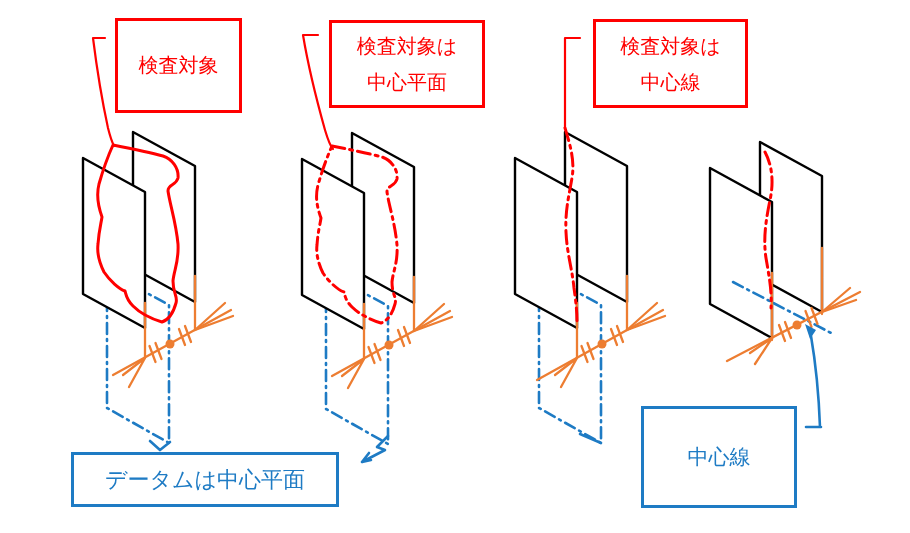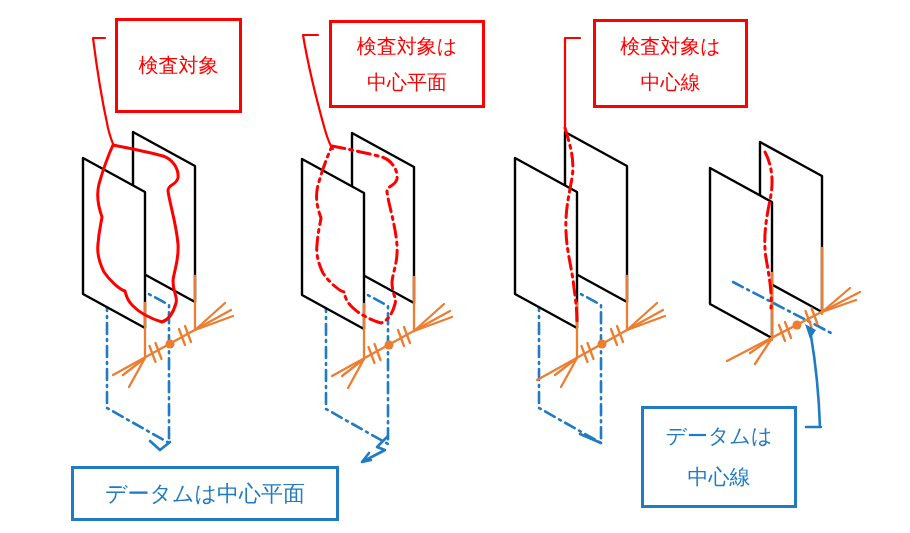--- a/index.html
+++ b/index.html
@@ -23,21 +23,21 @@
   .fill-blue{fill:var(--c-blue);stroke:none;}
   
   .callout{position:absolute;box-sizing:border-box;background:#fff;text-align:center;
            display:flex;flex-direction:column;justify-content:center;}
   .callout.red-box{border:3px solid var(--c-red);color:var(--c-red);}
   .callout.blue-box{border:3px solid var(--c-blue);color:var(--c-blue);}
   .callout .cl-line{display:block;}
   #box-red1{left:115px;top:18px;width:127px;height:95px;font-size:20px;line-height:37px;}
   #box-red2{left:329px;top:20px;width:156px;height:88px;font-size:20px;line-height:36px;}
   #box-red3{left:593px;top:19px;width:155px;height:89px;font-size:20px;line-height:36px;}
-  #box-blueL{left:71px;top:452px;width:268px;height:55px;font-size:22px;line-height:26px;margin-top:14px;}
+  #box-blueL{left:71px;top:452px;width:268px;height:55px;font-size:22px;line-height:26px;}
   #box-blueR{left:641px;top:406px;width:156px;height:102px;font-size:21px;line-height:41px;}
 </style>
 </head>
 <body>
 
 <div id="stage">
 
   <svg id="art" width="910" height="533" viewBox="0 0 910 533" xmlns="http://www.w3.org/2000/svg">
 
     <g transform="translate(83,158)">
@@ -129,17 +129,16 @@
   <div class="callout red-box" id="box-red3">
     <span class="cl-line">検査対象は</span>
     <span class="cl-line">中心線</span>
   </div>
 
   <div class="callout blue-box" id="box-blueL">
     <span class="cl-line">データムは中心平面</span>
   </div>
 
   <div class="callout blue-box" id="box-blueR">
-    <span class="cl-line">データムは</span>
     <span class="cl-line">中心線</span>
   </div>
 
 </div>
 
 </body></html>

